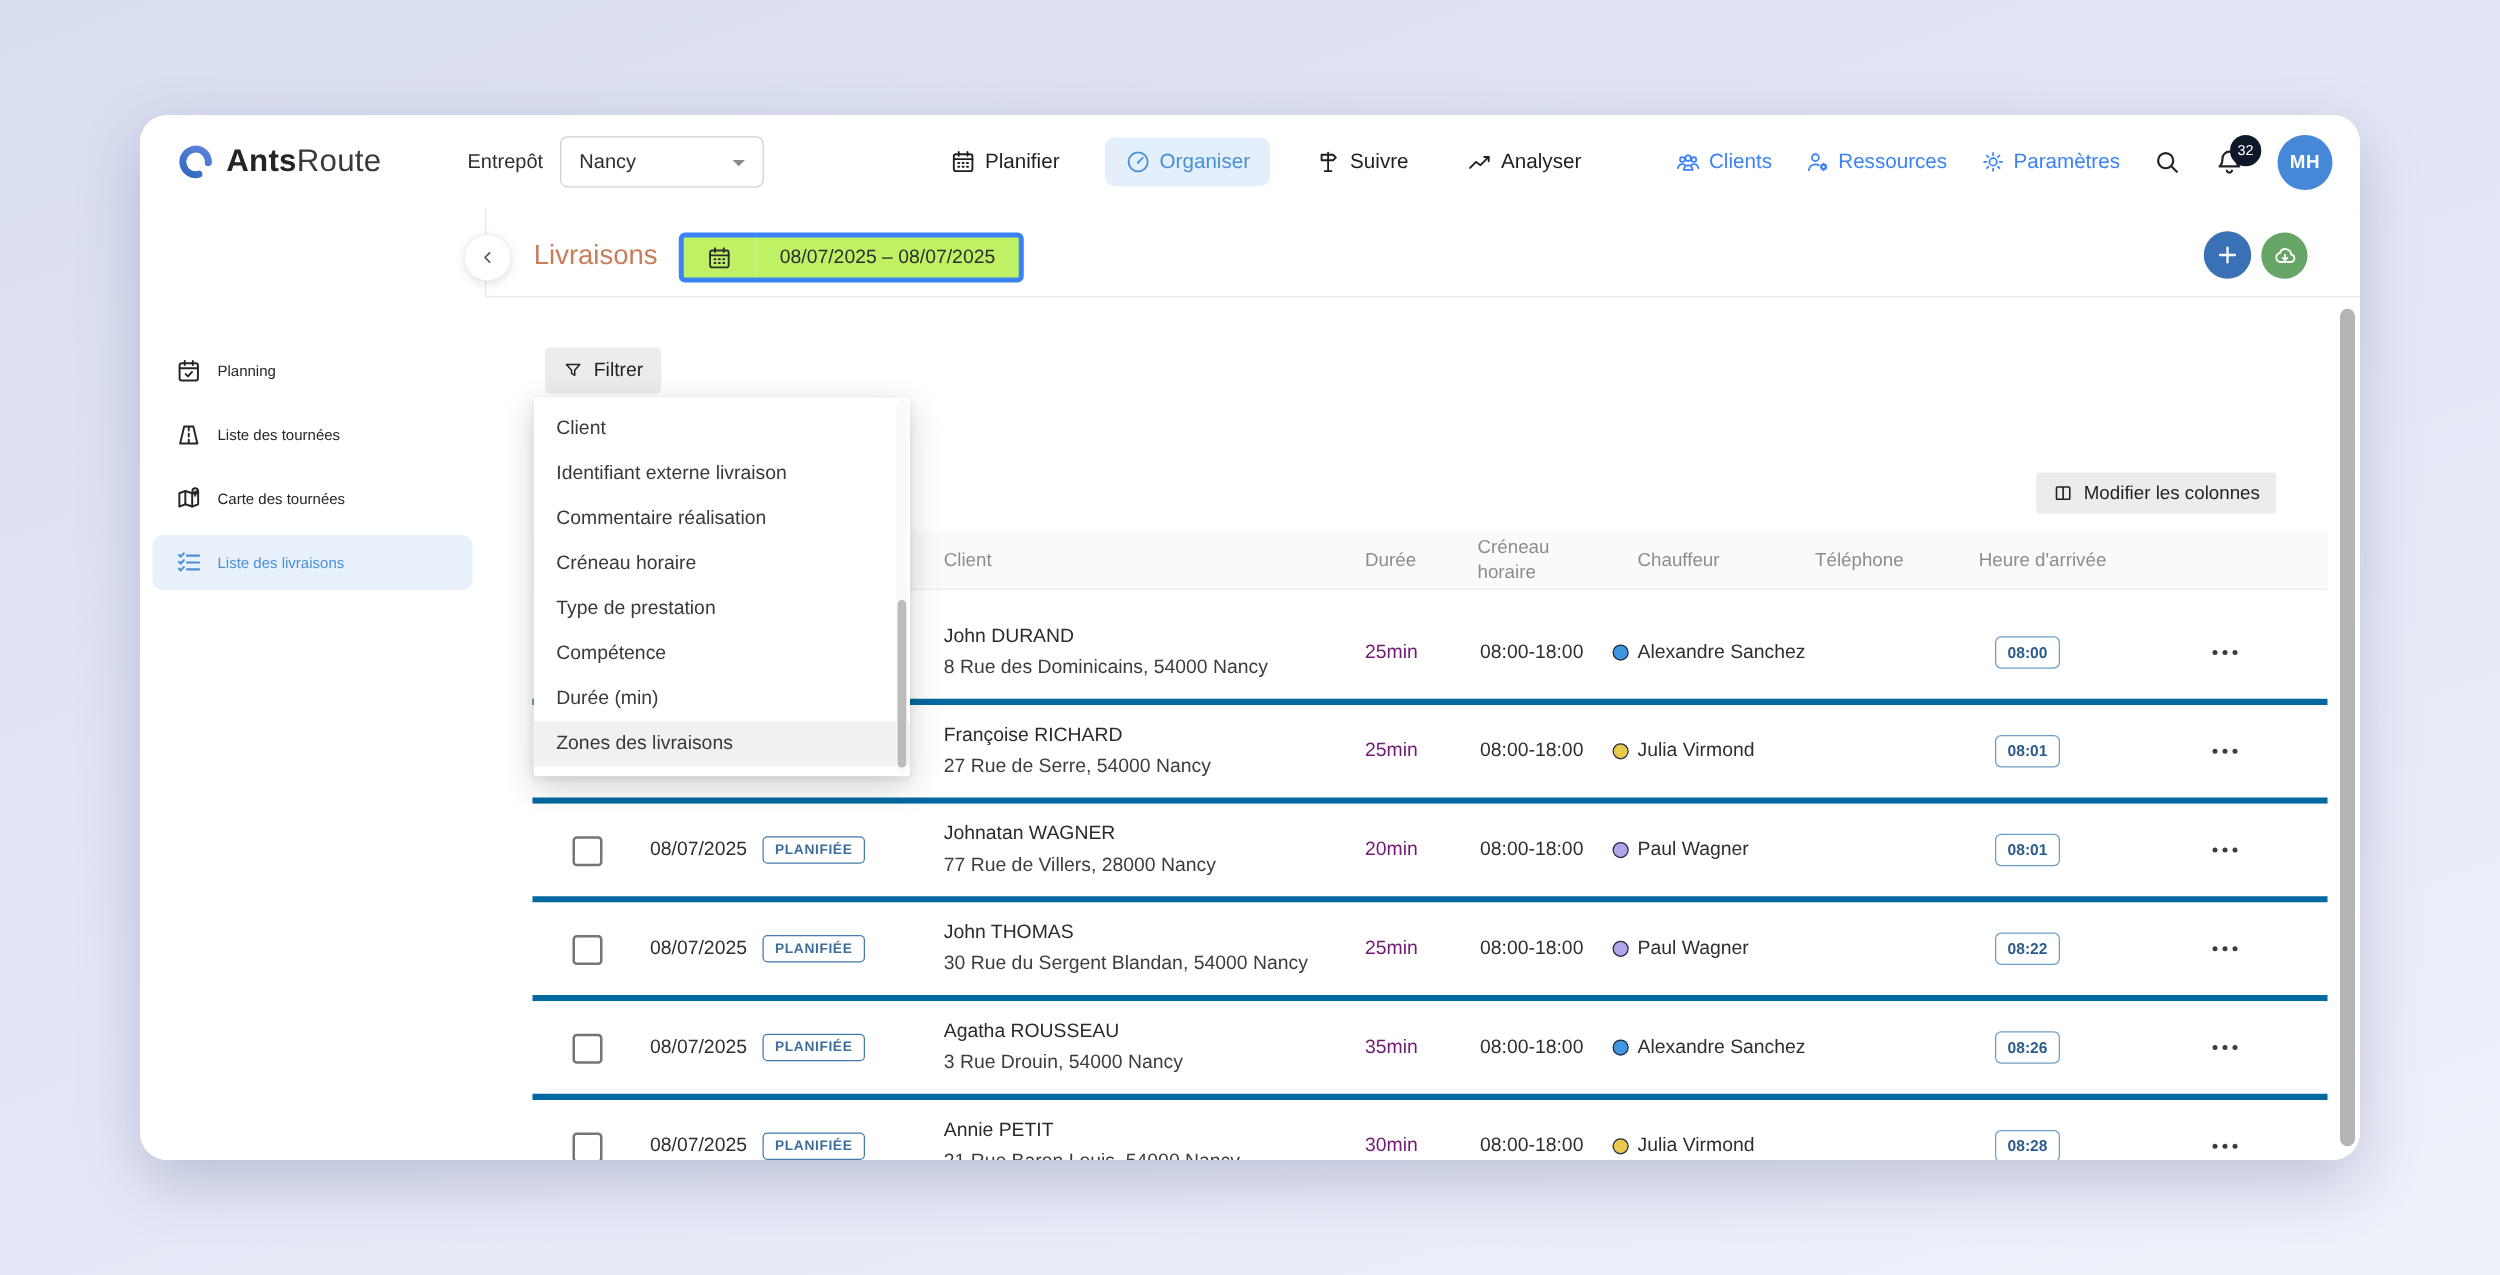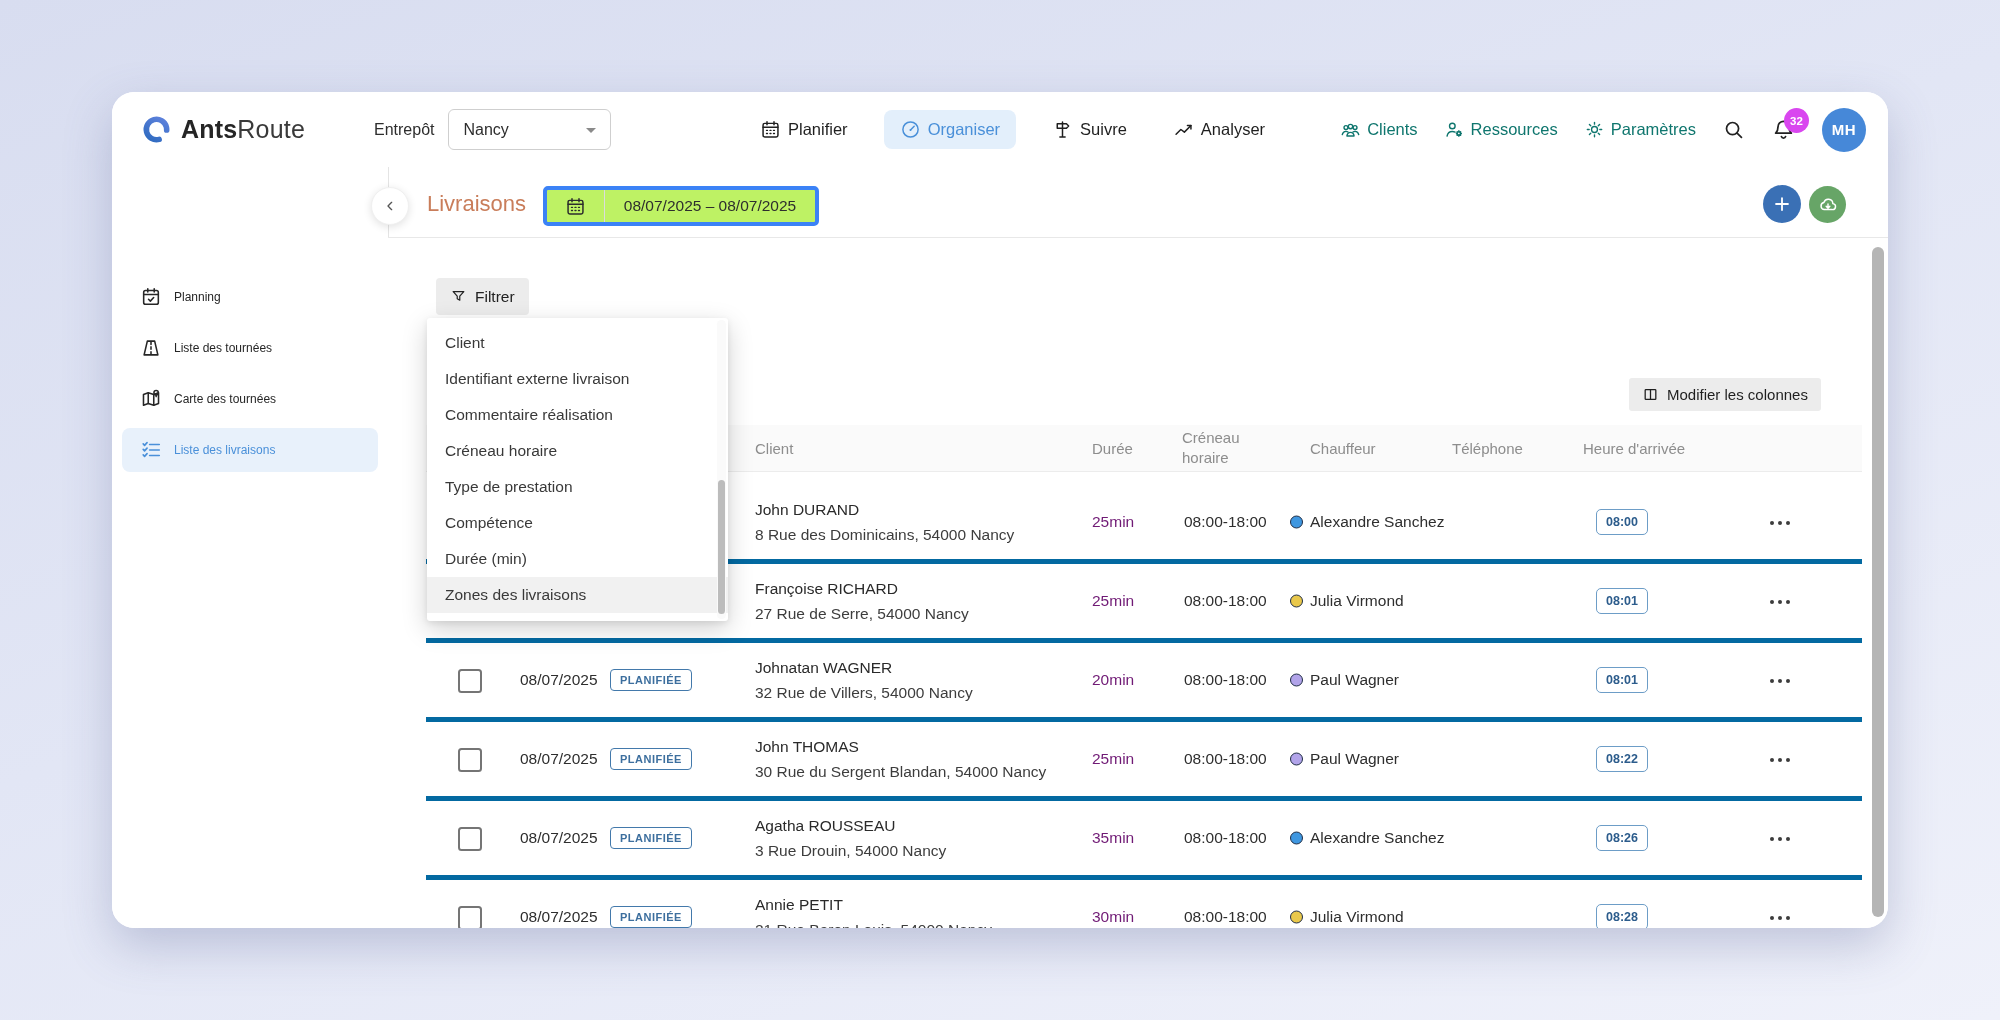--- a/index.html
+++ b/index.html
@@ -17,28 +17,28 @@
   .warehouse{position:absolute;left:262px;top:0;height:75px;display:flex;align-items:center;gap:14px;}
   .wh-label{font-size:16px;color:#2d2d2d;}
   .wh-select{width:163px;height:41px;border:1px solid #cfcfcf;border-radius:6px;background:#fff;
     display:flex;align-items:center;padding:0 14px;box-sizing:border-box;font-size:16px;color:#2d2d2d;cursor:pointer;}
   .caret{margin-left:auto;width:0;height:0;border:5px solid transparent;border-top-color:#8a8a8a;transform:translateY(3px);}
   .tabs{position:absolute;left:638px;top:0;height:75px;display:flex;align-items:center;gap:26px;justify-content:flex-end;}
   .tab{display:flex;align-items:center;gap:7px;font-size:16.5px;color:#1f1f1f;cursor:pointer;padding:9px 10px;border-radius:8px;}
   .tab.active{background:#e3effb;color:#4a90d9;padding:9px 16px;}
   .nav-right{position:absolute;right:22px;top:0;height:75px;display:flex;align-items:center;gap:26px;}
   .nav-links{display:flex;align-items:center;gap:26px;}
-  .nav-link{display:flex;align-items:center;gap:6px;font-size:16.5px;color:#0f766e;cursor:pointer;}
+  .nav-link{display:flex;align-items:center;gap:6px;font-size:16.5px;color:#3b82f6;cursor:pointer;}
   .ic{display:inline-block;}
   .ic svg{display:block;width:100%;height:100%;}
   .tab .ic,.nav-link .ic{width:21px;height:21px;}
   .search-ic{width:23px;height:23px;color:#222;cursor:pointer;}
   .bell-wrap{position:relative;width:25px;height:25px;cursor:pointer;color:#222;}
   .bell-badge{position:absolute;top:-9px;right:-13px;min-width:25px;height:25px;border-radius:50%;
-    background:#d946ef;color:#fff;font-size:11.5px;font-weight:700;display:flex;align-items:center;justify-content:center;}
+    background:#0f172a;color:#fff;font-size:11.5px;font-weight:400;display:flex;align-items:center;justify-content:center;}
   .avatar{width:44px;height:44px;border-radius:50%;background:#4688d8;color:#fff;font-size:15px;font-weight:700;
     display:flex;align-items:center;justify-content:center;cursor:pointer;letter-spacing:.5px;}
   
   .bodyc{position:absolute;left:0;top:75px;width:1776px;height:761px;background:#fff;}
   .sidebar{position:absolute;left:10px;top:108px;width:256px;display:flex;flex-direction:column;gap:7px;}
   .side-item{height:44px;display:flex;align-items:center;gap:12px;padding:0 18px;border-radius:8px;
     font-size:12px;color:#262626;cursor:pointer;}
   .side-item .ic{width:22px;height:22px;}
   .side-item.active{background:#e8f1fb;color:#4a90d9;}
   .vsep{position:absolute;left:276px;top:0;width:1px;height:70px;background:#e4e4e4;}
@@ -376,21 +376,21 @@
             <span class="rdrv">Julia Virmond</span>
             <span class="arr">08:01</span>
             <span class="menu"><i></i><i></i><i></i></span>
           </div>
           <div class="row">
             <span class="cb"></span>
             <span class="rdate">08/07/2025</span>
             <span class="status">PLANIFIÉE</span>
             <div class="client">
               <div class="cname">Johnatan WAGNER</div>
-              <div class="caddr">32 Rue de Villers, 54000 Nancy</div>
+              <div class="caddr">77 Rue de Villers, 28000 Nancy</div>
             </div>
             <span class="rdur">20min</span>
             <span class="rwin">08:00-18:00</span>
             <span class="dot" style="background-color: rgb(178, 164, 234);"></span>
             <span class="rdrv">Paul Wagner</span>
             <span class="arr">08:01</span>
             <span class="menu"><i></i><i></i><i></i></span>
           </div>
           <div class="row">
             <span class="cb"></span>

